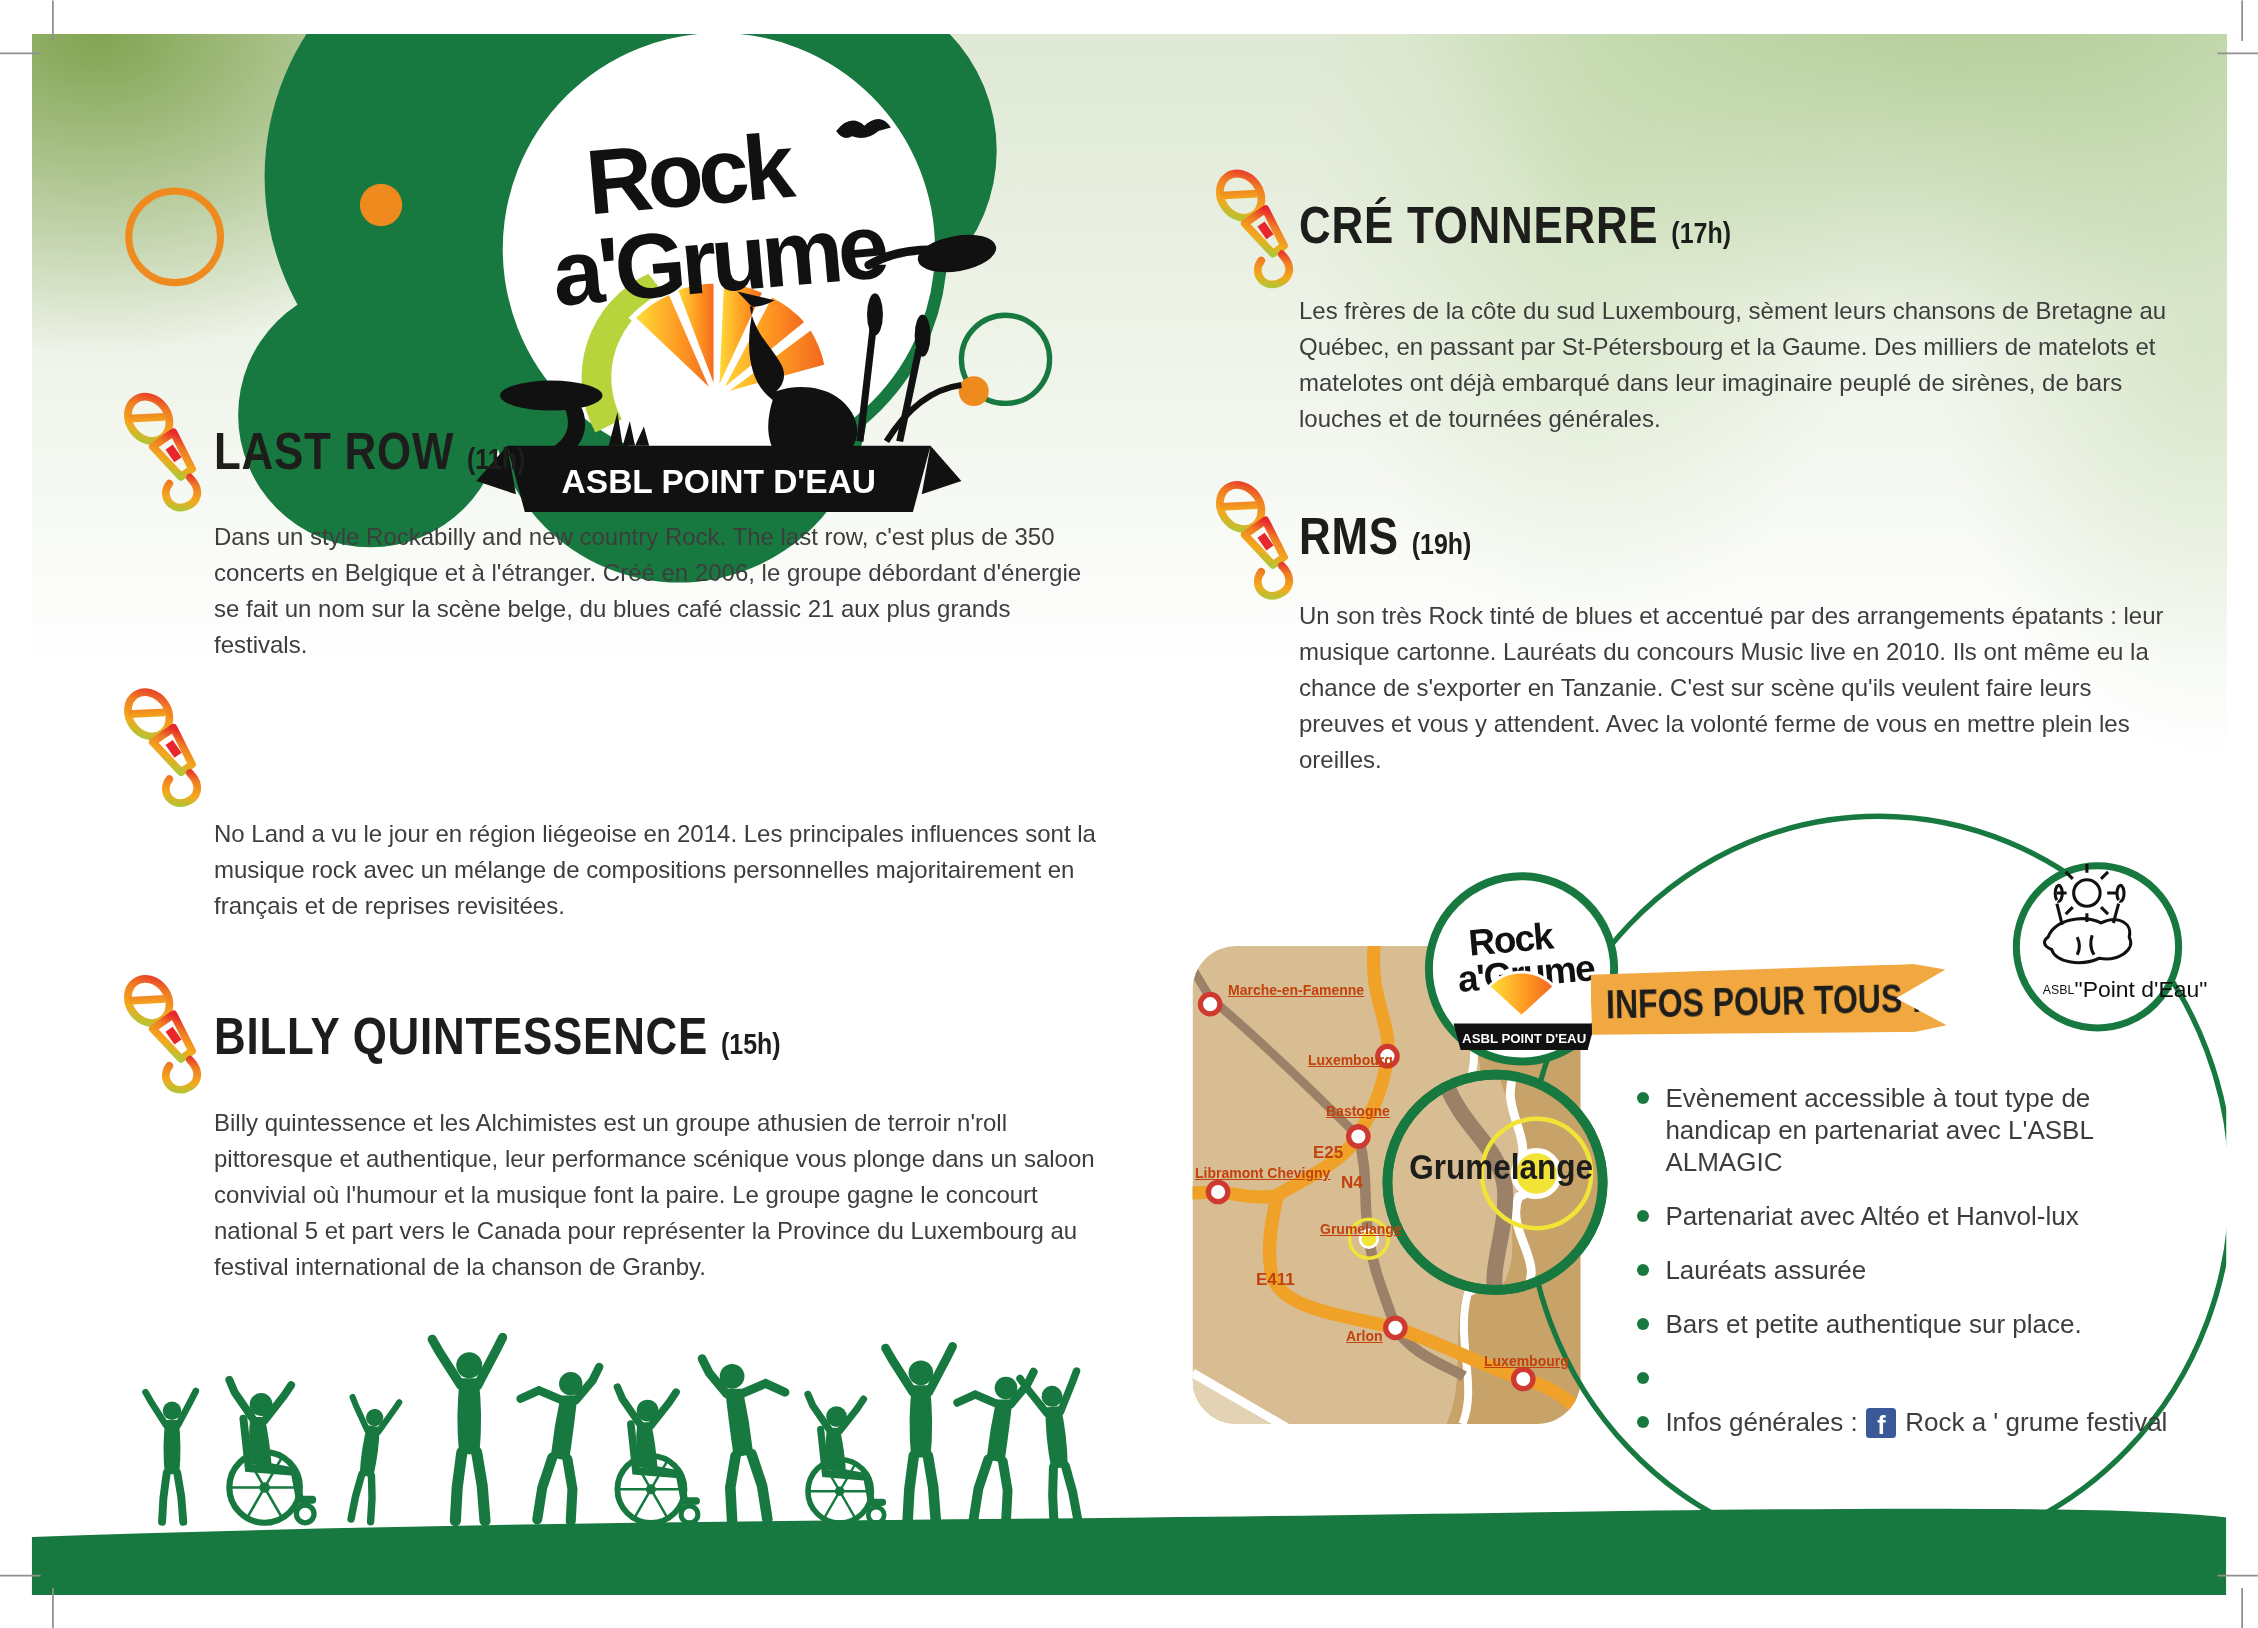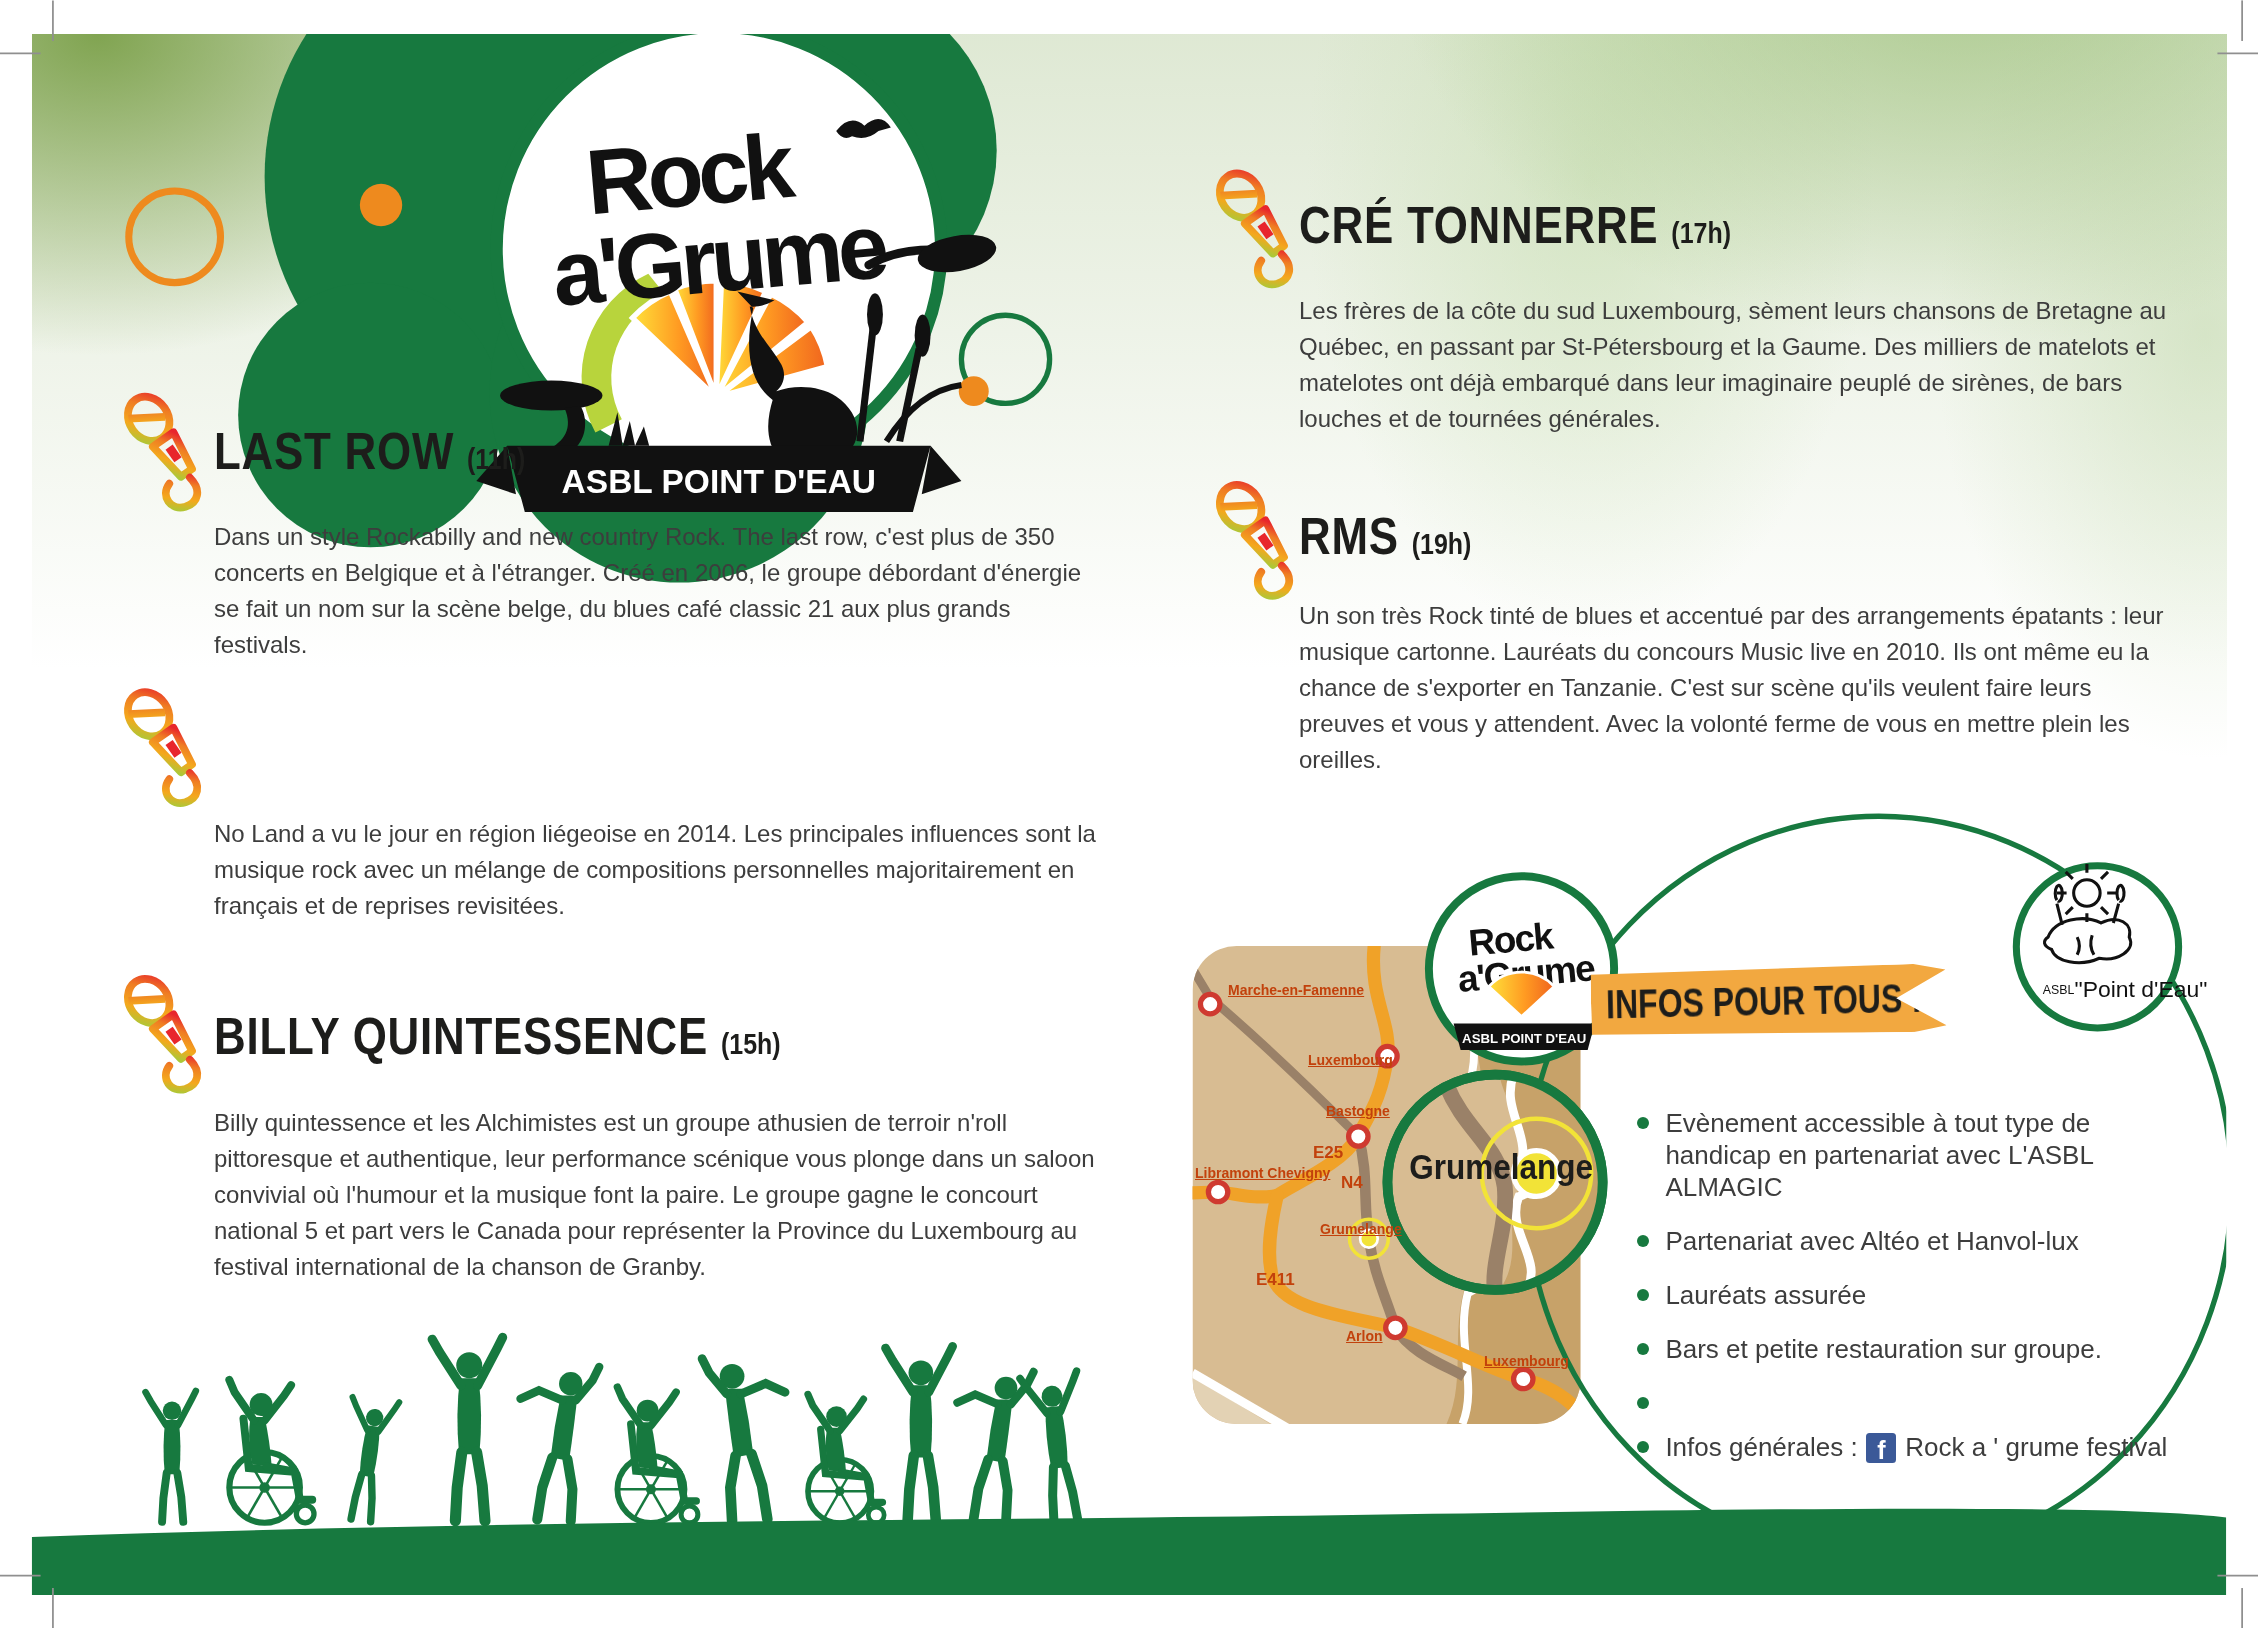--- a/index.html
+++ b/index.html
@@ -18,21 +18,21 @@
     transform:scaleX(.86);transform-origin:left bottom;white-space:nowrap;}
   .band-time{font-size:29px;font-weight:bold;letter-spacing:0;}
   .band-desc{color:#3d3d3d;font-size:24px;line-height:36px;}
   .hdr-left{left:214px;width:891px;}
   .hdr-right{left:1299px;width:869px;}
   .banner{left:1591px;top:967px;width:355px;height:68px;background:#f2a840;
     transform:rotate(-1.2deg);filter:drop-shadow(5.3px 6.2px 3.5px rgba(0,0,0,.28));
     clip-path:polygon(0 6%,91% 0%,100% 9%,86% 50%,100% 91%,91% 100%,0 94%);}
   .banner-text{color:#1d1d1b;font-weight:bold;font-size:41px;line-height:68px;
     padding-left:19.4px;transform:scaleX(.78);transform-origin:left center;white-space:nowrap;}
-  .infolist{left:1637px;top:1107px;width:540px;list-style:none;margin:0;padding:0;}
+  .infolist{left:1637px;top:1082px;width:540px;list-style:none;margin:0;padding:0;}
   .infolist li{display:flex;margin-bottom:22px;color:#3d3d3d;font-size:26px;line-height:32px;}
   .infolist .dot{flex:0 0 12.4px;width:12.4px;height:12.4px;border-radius:50%;background:#17793f;
     margin:9.7px 16px 0 0;}
   .fbrow{display:flex;align-items:flex-end;}
   .fbicon{display:inline-flex;width:30px;height:30px;background:#3b5998;border-radius:3.5px;
     color:#fff;font-weight:bold;font-size:25px;align-items:flex-end;justify-content:center;
     margin:0 8.8px;line-height:26.5px;}
   .maplbl{position:absolute;font-weight:bold;font-size:14px;color:#c2410c;white-space:nowrap;text-decoration:underline;}
   .roadlbl{position:absolute;font-weight:bold;font-size:17px;color:#c2410c;white-space:nowrap;}
   .inset-lbl{position:absolute;left:1399px;top:1147px;width:203px;text-align:center;
@@ -307,21 +307,21 @@
     <li>
         <span class="dot"></span>
         <span>Partenariat avec Altéo et Hanvol-lux</span>
       </li>
     <li>
         <span class="dot"></span>
         <span>Lauréats assurée</span>
       </li>
     <li>
         <span class="dot"></span>
-        <span>Bars et petite restauration sur groupe.</span>
+        <span>Bars et petite authentique sur place.</span>
       </li>
     <li>
         <span class="dot"></span>
       </li>
     <li>
         <span class="dot"></span>
       <span class="fbrow">
           <span>Infos générales :</span>
       <span class="fbicon">f</span>
       <span>Rock a ' grume festival</span>

